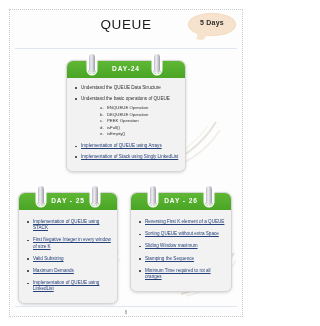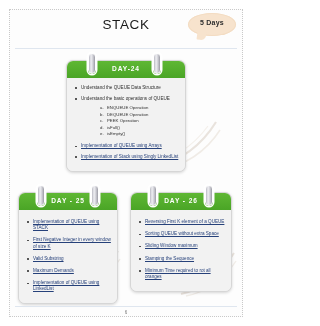--- a/index.html
+++ b/index.html
@@ -231,21 +231,21 @@
     color: #7b7b7b;
   }
 </style>
 </head>
 <body>
 
 <div class="page">
   <div class="slide-frame"></div>
 
   <div class="header">
-    <div class="title">STACK</div>
+    <div class="title">QUEUE</div>
     <div class="days-badge">
       <div class="tail"></div>
       <div class="days-text">5 Days</div>
     </div>
   </div>
   <div class="header-rule"></div>
 
   <svg class="swoosh" style="left:150px; top:118px;" width="75" height="55" viewBox="0 0 75 55">
     <path d="M4 50 C 26 44, 50 30, 66 4" fill="none" stroke="#d9cfc4" stroke-width="2.2"></path>
     <path d="M10 52 C 34 48, 56 34, 70 12" fill="none" stroke="#e6ded4" stroke-width="1.6"></path>

